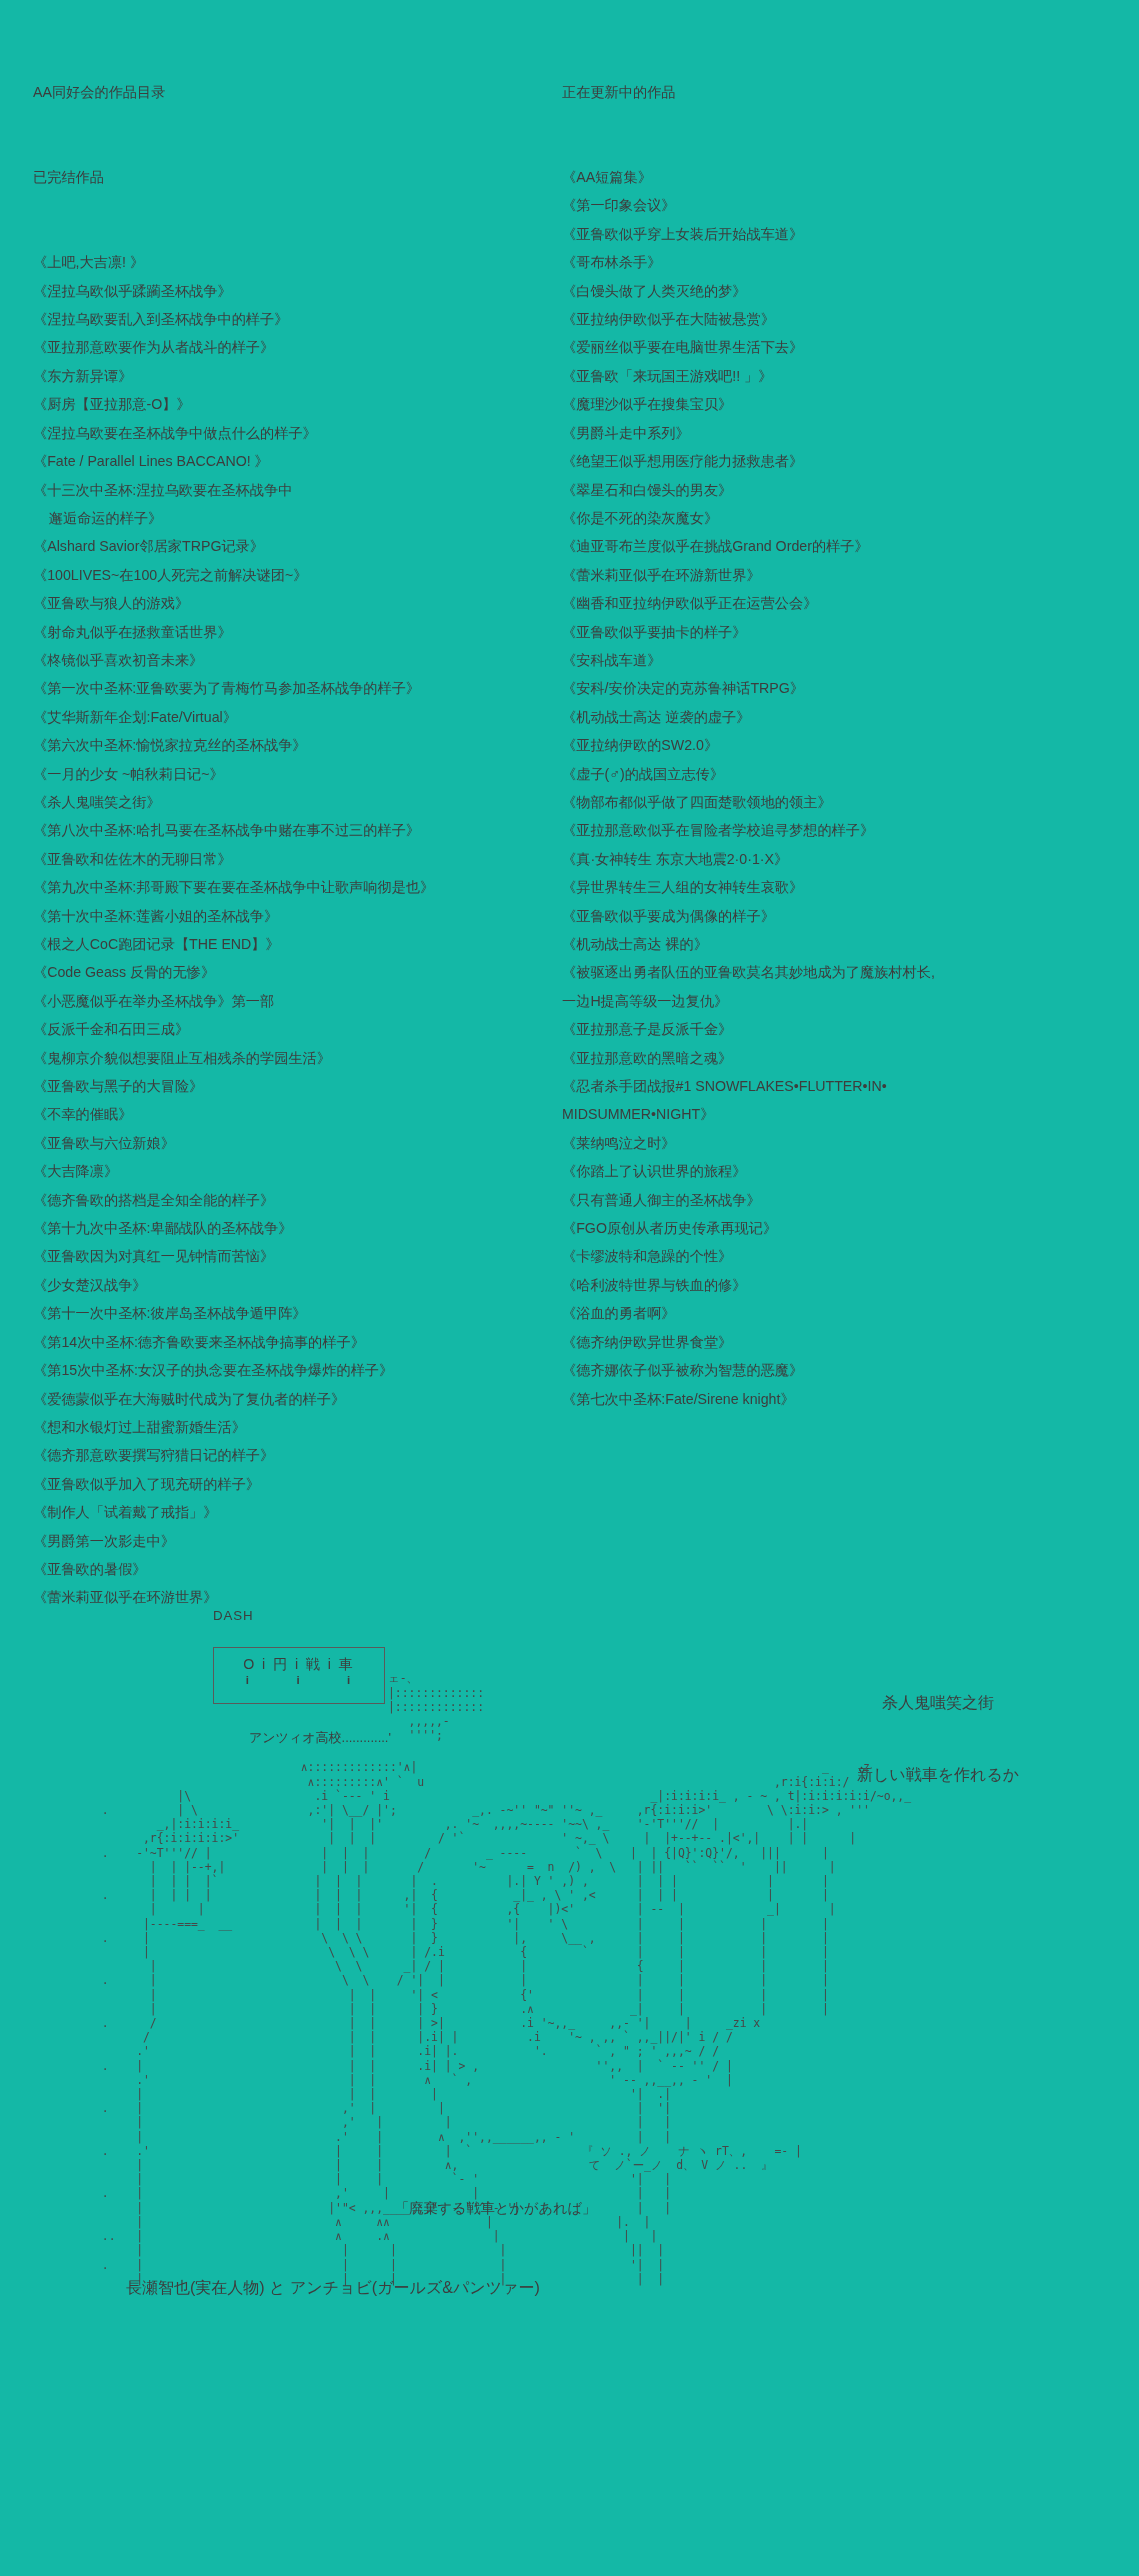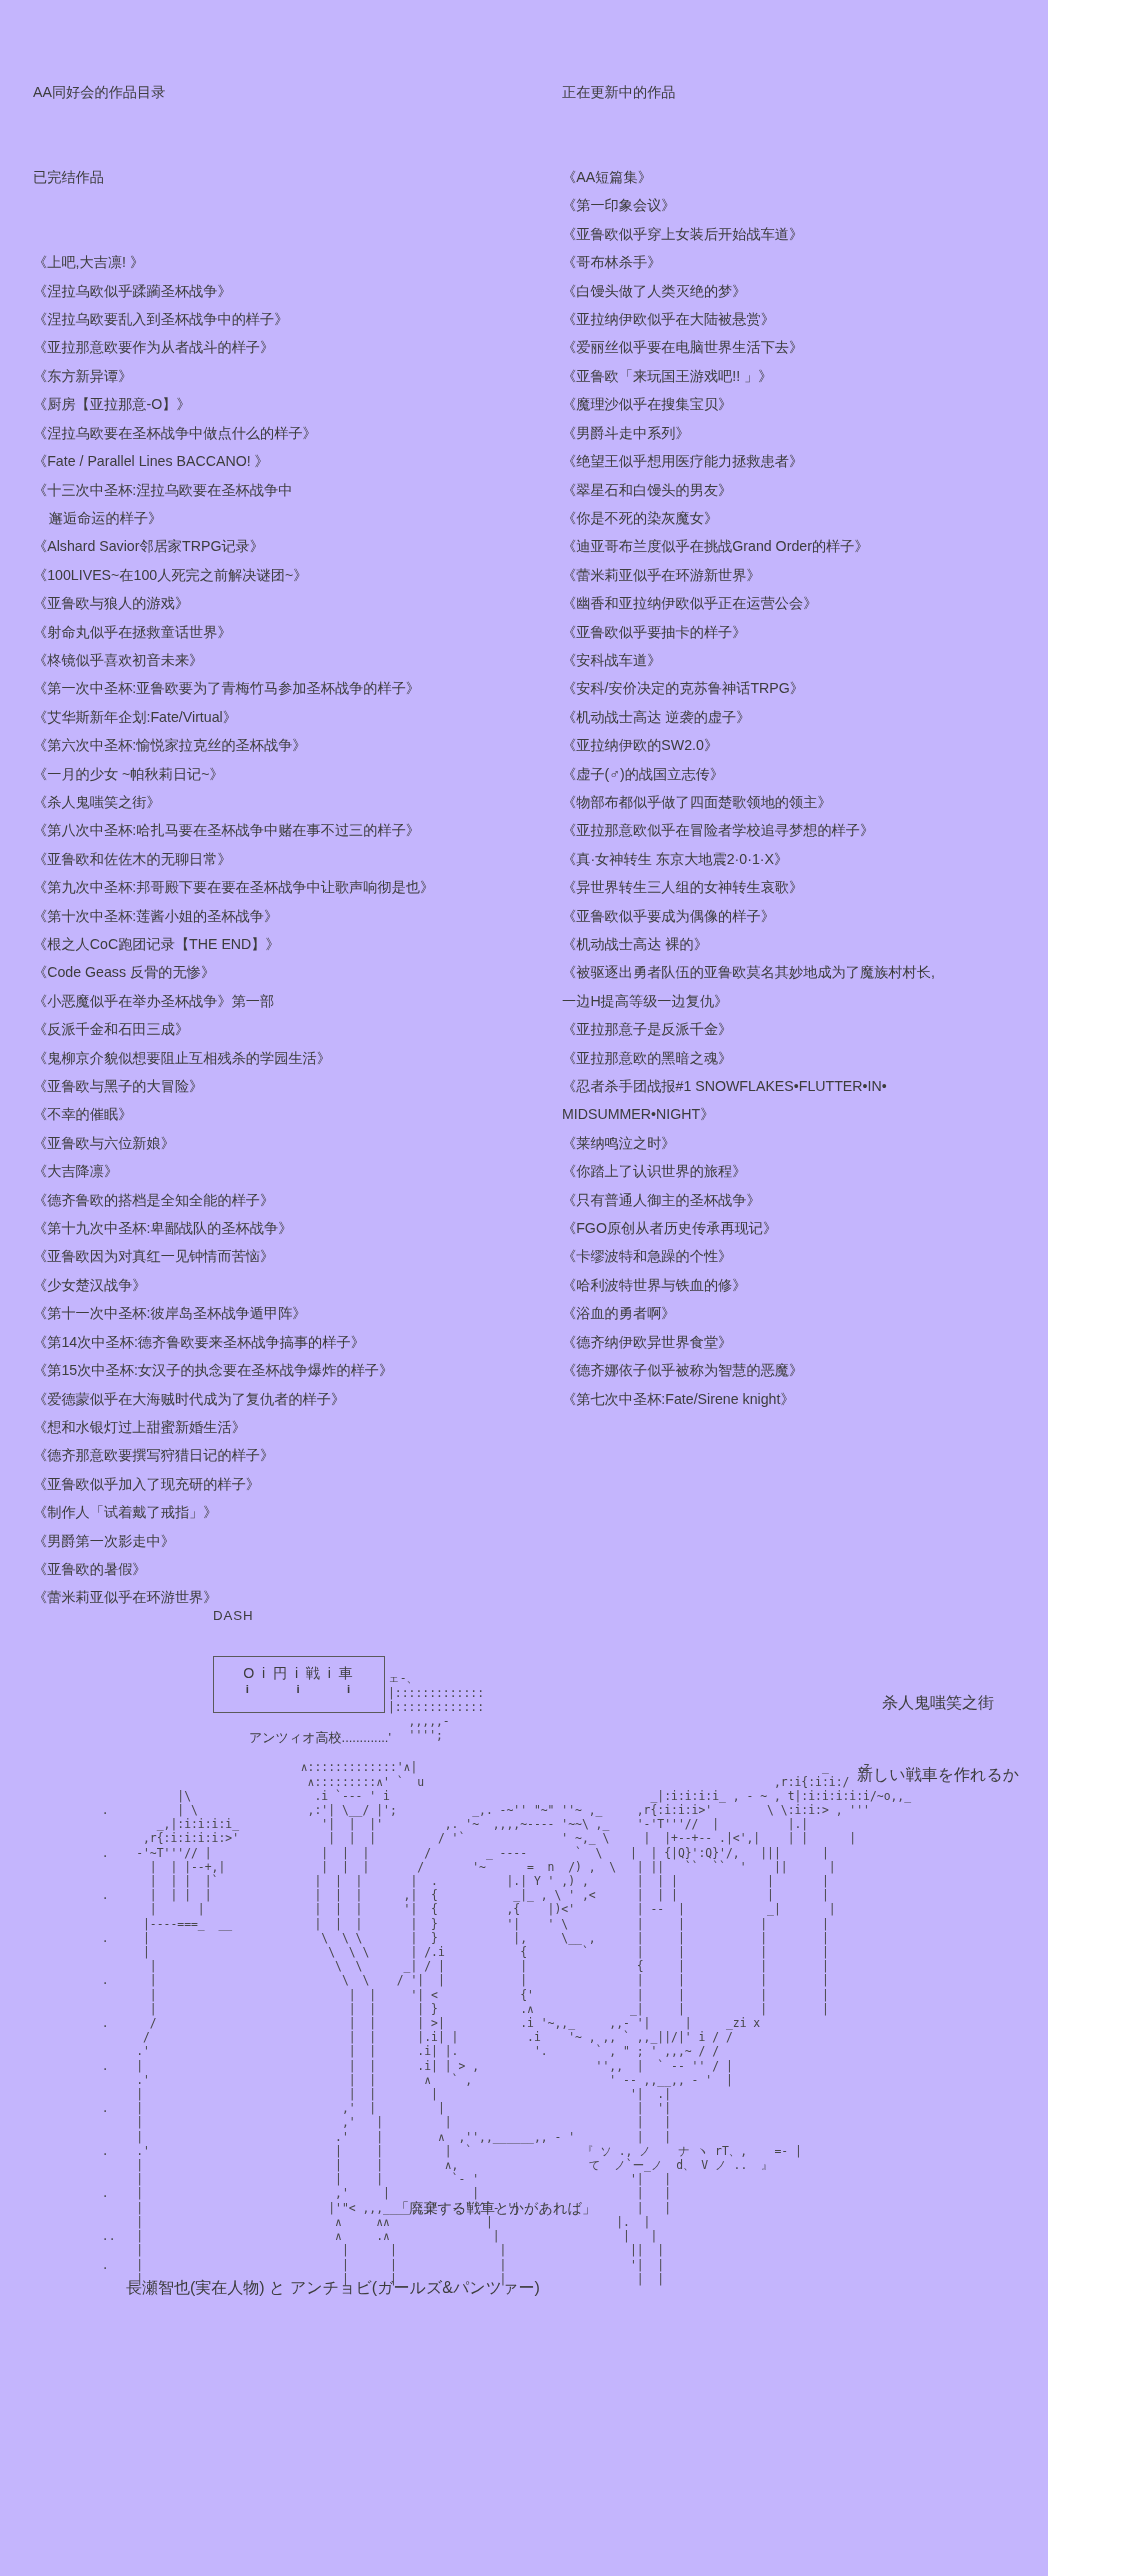--- a/index.html
+++ b/index.html
@@ -1,20 +1,20 @@
 <!DOCTYPE html>
 <html style="font-size:15px"><head>
 <meta charset="utf-8">
 <style>
   html,body{margin:0;padding:0;background:#ffffff;}
   .canvas{
     position:relative;
-    width:1048px;
+    width:1139px;
     height:2576px;
-    background:#c4b5fd;
+    background:#14b8a6;
     color:#3d3d3d;
     font-family:"Liberation Sans", sans-serif;
     overflow:hidden;
   }
   .col{
     position:absolute;
     font-size:14.2px;
     line-height:28.4px;
     white-space:pre;
   }
@@ -34,21 +34,20 @@
     font-size:13.3px;
     letter-spacing:0.9px;
   }
   .dash-box{
     position:absolute;
     left:213px; top:1647px;
     width:172px; height:57px;
     border:1.9px solid #5a5a5a;
     box-sizing:border-box;
     text-align:center;
-    margin-top:9px;
   }
   .dash-box .r1{font-size:14.2px; margin-top:6.6px; letter-spacing:1.9px; white-space:pre;}
   .dash-box .r2{font-size:11.4px; white-space:pre; letter-spacing:1.9px;font-weight:bold;}
   .aa-pre{
     position:absolute;
     font-family:"DejaVu Sans Mono", monospace;
     font-size:11.4px;
     line-height:14.2px;
     white-space:pre;
     letter-spacing:0;

